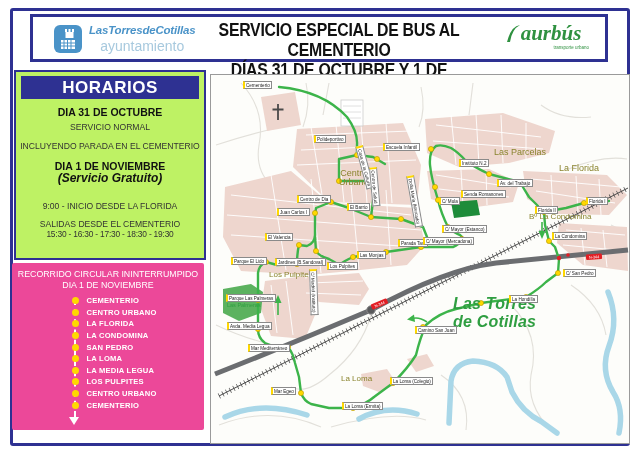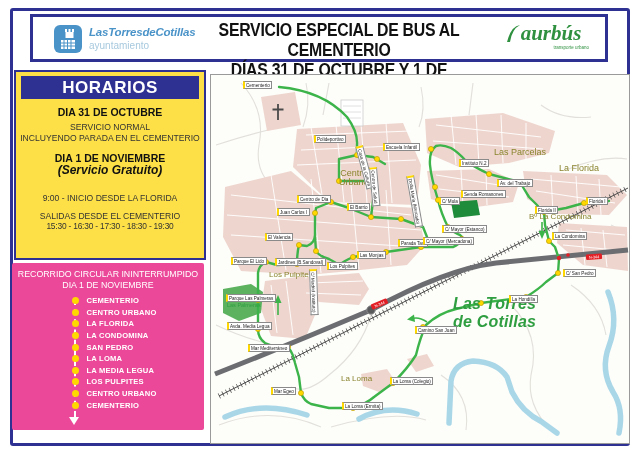--- a/index.html
+++ b/index.html
@@ -6,31 +6,31 @@
   body{width:640px;height:452px;background:#fff;overflow:hidden;position:relative;
        font-family:"Liberation Sans", sans-serif;}
   .outer-border{position:absolute;left:10px;top:8px;right:10px;bottom:6px;
        border:3px solid #2e3192;border-radius:3px;pointer-events:none;}
   
   .header-box{position:absolute;left:30px;top:14px;width:578px;height:48px;
        border:3px solid #2e3192;background:#fff;box-sizing:border-box;}
   .logo-area{position:absolute;left:20px;top:6px;display:flex;align-items:center;}
   .logo-text{margin-left:6px;line-height:1;}
   .logo-name{color:#4a93c8;font-weight:bold;font-size:11.5px;letter-spacing:-0.2px;font-style:italic;}
-  .logo-sub{color:#a7c9de;font-size:10px;margin-top:2px;}
+  .logo-sub{color:#a7c9de;font-size:14px;margin-top:2px;text-align:center;}
   .header-title{position:absolute;left:160px;right:120px;top:3px;text-align:center;
        font-weight:bold;color:#111;transform:scaleX(0.88);}
   .header-title .t1,.header-title .t2{font-size:18px;line-height:20px;letter-spacing:-0.3px;}
   .brand{position:absolute;right:10px;top:5px;width:104px;text-align:center;}
   .brand-name{display:inline-block;color:#2f9140;font-family:"Liberation Serif", serif;
        font-style:italic;font-weight:bold;font-size:21px;line-height:22px;}
   .brand-tag{color:#2f9140;font-size:4.5px;text-align:right;margin-right:6px;margin-top:1px;}
   
   .horarios-box{position:absolute;left:14px;top:70px;width:192px;height:190px;
-       border:2.5px solid #2e3192;background:#fde047;box-sizing:border-box;text-align:center;}
+       border:2.5px solid #2e3192;background:#bef264;box-sizing:border-box;text-align:center;}
   .horarios-bar{margin:4px 5px 0 5px;background:#2e3192;color:#fff;font-weight:bold;
        font-size:17px;line-height:23px;height:23px;letter-spacing:0.5px;}
   .sch-h{font-weight:bold;font-size:10.5px;color:#111;margin-top:7px;line-height:12px;}
   .sch-h2{font-weight:bold;font-size:12px;color:#111;line-height:12px;font-style:italic;}
   .sch-t{font-size:8.6px;color:#333;line-height:10.5px;margin-top:4px;}
   .sch-times{font-size:8.4px;color:#333;line-height:11px;margin-top:3px;letter-spacing:-0.2px;}
   
   .blue-panel{position:absolute;left:12px;top:263px;width:192px;height:167px;
        background:#ec4899;border-radius:2px;color:#fff;}
   .panel-title{font-size:8.8px;line-height:10.5px;text-align:center;margin-top:6px;}
@@ -88,21 +88,21 @@
       <path d="M2,20 Q6,4 15,3 Q7,7 5,20 Z" fill="#2f9140"></path>
     </svg><span class="brand-name">aurbús</span>
     <div class="brand-tag">transporte urbano</div>
   </div>
 </div>
 
 <div class="horarios-box">
   <div class="horarios-bar">HORARIOS</div>
   <div class="sch-h">DIA 31 DE OCTUBRE</div>
   <div class="sch-t">SERVICIO NORMAL</div>
-  <div class="sch-t" style="margin-top:0">INCLUYENDO PARADA EN EL CEMENTERIO</div>
+  <div class="sch-t" style="margin-top:8px">INCLUYENDO PARADA EN EL CEMENTERIO</div>
   <div class="sch-h" style="margin-top:9px">DIA 1 DE NOVIEMBRE</div>
   <div class="sch-h2">(Servicio Gratuito)</div>
   <div class="sch-t" style="margin-top:17px">9:00 - INICIO DESDE LA FLORIDA</div>
   <div class="sch-t" style="margin-top:7px">SALIDAS DESDE EL CEMENTERIO</div>
   <div class="sch-times" style="margin-top:0">15:30 - 16:30 - 17:30 - 18:30 - 19:30</div>
 </div>
 
 <div class="blue-panel">
   <div class="panel-title">RECORRIDO CIRCULAR ININTERRUMPIDO</div>
   <div class="panel-title" style="margin-top:0">DIA 1 DE NOVIEMBRE</div>

